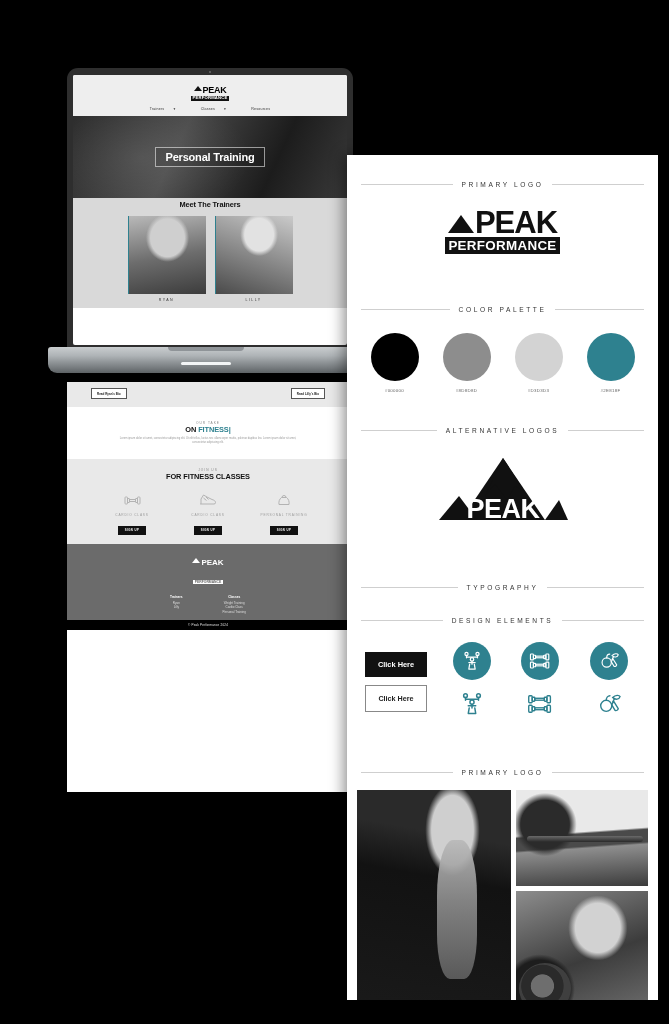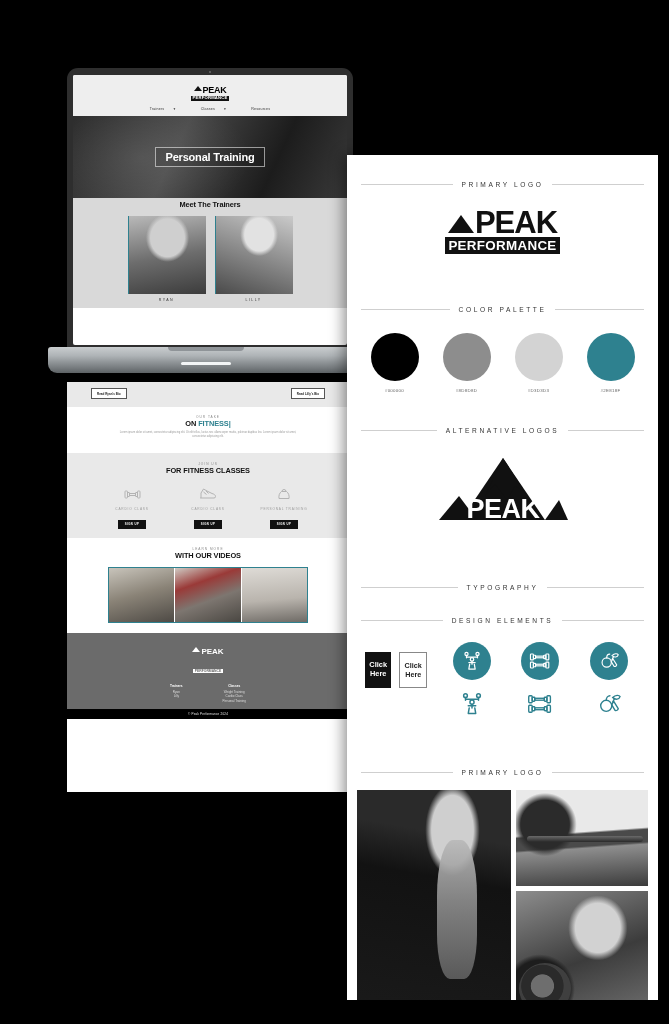--- a/index.html
+++ b/index.html
@@ -134,21 +134,21 @@
 
   .alt-logo { text-align:center; padding: 22px 0 24px; }
   .alt-wrap { position: relative; display:inline-block; width: 132px; height: 74px; }
 
   .typography { text-align:center; padding: 18px 0 20px; }
   .ty1 { font-size: 22px; font-weight: 900; color:#111; letter-spacing:-.6px; }
   .ty2 { font-size: 11.6px; font-weight: 800; color:#8d8d8d; letter-spacing:.4px; margin-top: 8px; }
   .ty3 { font-size: 7px; font-weight: 400; color:#9e9e9e; margin-top: 9px; }
 
   .design-el { display:flex; padding: 18px 18px 20px; gap: 14px; align-items:flex-start; }
-  .btn-col { display:flex; flex-direction:row; gap: 8px; width: 62px; margin-top: 10px; }
+  .btn-col { display:flex; flex-direction:column; gap: 8px; width: 62px; margin-top: 10px; }
   .btn-dark { background:#111; color:#fff; font-size:7.4px; font-weight:800; text-align:center;
     padding: 8px 0; }
   .btn-light { background:#fff; color:#222; font-size:7.2px; font-weight:600; text-align:center;
     padding: 8px 0; border:1px solid #888; }
   .icon-grid { flex:1; display:grid; grid-template-columns: repeat(3, 1fr);
     gap: 5px 6px; justify-items:center; }
   .icon-circ { width: 38px; height: 38px; border-radius:50%; background:#2e818f;
     display:flex; align-items:center; justify-content:center; }
   .icon-plain { width: 38px; height: 38px; display:flex; align-items:center; justify-content:center; }
 
@@ -239,21 +239,21 @@
 
   <div id="page-strip">
 
     <div class="trainers" style="padding:0 0 8px;background:#e9e9e9">
       <div class="bio-row">
         <span class="bio-btn">Read Ryan's Bio</span>
         <span class="bio-btn">Read Lilly's Bio</span>
       </div>
     </div>
 
-    <div class="sec" style="background:#fff;padding:8px 0 14px">
+    <div class="sec" style="background:#fff;padding:14px 0 14px">
       <div class="sec-kicker">OUR TAKE</div>
       <div class="sec-title"><span>ON </span><span class="teal">FITNESS</span><span style="color:#2e818f">|</span></div>
       <div class="lorem">Lorem ipsum dolor sit amet, consectetur adipiscing elit. Ut elit tellus, luctus nec ullamcorper mattis, pulvinar dapibus leo. Lorem ipsum dolor sit amet, consectetur adipiscing elit.</div>
     </div>
 
     <div class="classes sec">
       <div class="sec-kicker">JOIN US</div>
       <div class="sec-title">FOR FITNESS CLASSES</div>
       <div class="cgrid">
         <div class="ccard">
@@ -285,29 +285,20 @@
               <path d="M10 9a4 4 0 0 1 8 0"></path>
                 <path d="M9 9c-4 3-6 8-5 14h20c1-6-1-11-5-14z"></path>
             </svg>
           </div>
           <div class="cname">PERSONAL TRAINING</div>
           <div><span class="signup">SIGN UP</span></div>
         </div>
       </div>
     </div>
 
-    <div class="videos sec">
-      <div class="sec-kicker">LEARN MORE</div>
-      <div class="sec-title">WITH OUR VIDEOS</div>
-      <div class="vframe">
-        <div class="vcell g-v1"></div>
-        <div class="vcell g-v2"></div>
-        <div class="vcell g-v3"></div>
-      </div>
-    </div>
 
     <div class="footer">
       <div class="flogo">
         <div><span class="mt mt-w"></span><span class="lp1">PEAK</span></div>
         <span class="lp2">PERFORMANCE</span>
       </div>
       <div class="fcols">
         <div class="fcol">
           <h4>Trainers</h4>
           <div>Ryan</div>

